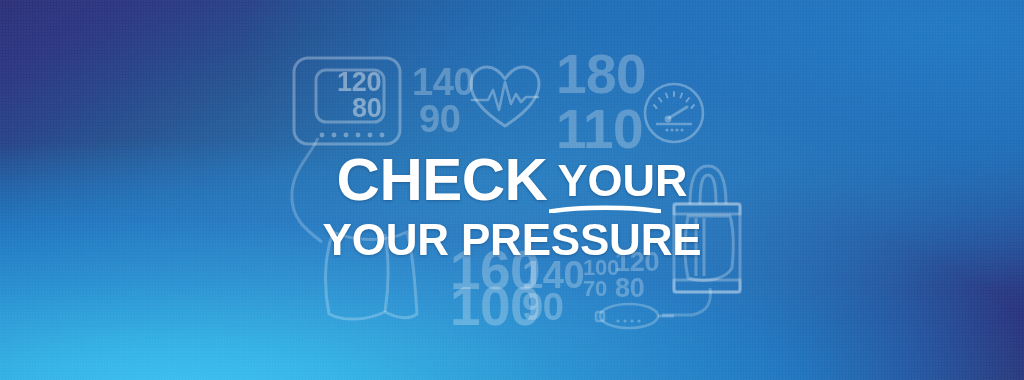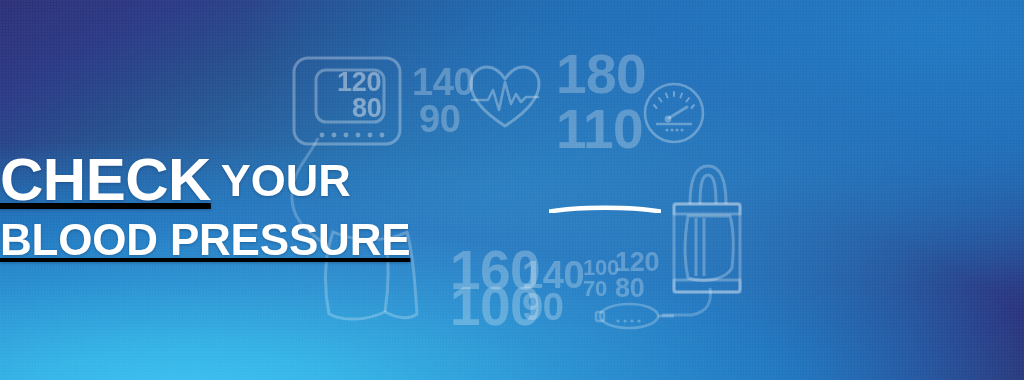--- a/index.html
+++ b/index.html
@@ -49,23 +49,22 @@
     white-space:pre;
     pointer-events:none;
     user-select:none;
   }
 
   
   #headline {
     position:absolute;
     left:0; right:0;
     top:152px;
-    text-align:left;
+    text-align:center;
     z-index:5;
-    text-decoration:underline;
   }
   .line1 {
     display:block;
     font-weight:700;
     font-size:60px;
     line-height:56px;
     color:#ffffff;
     letter-spacing:-0.5px;
     text-shadow:0 1px 3px rgba(10,40,80,0.35);
   }
@@ -213,21 +212,21 @@
   <div class="gnum" style="left:522px; top:289px; font-size:38px;">90</div>
 
   <div class="gnum" style="left:583px; top:257px; font-size:22px;">100</div>
   <div class="gnum" style="left:583px; top:278px; font-size:22px;">70</div>
 
   <div class="gnum" style="left:615px; top:250px; font-size:27px;">120</div>
   <div class="gnum" style="left:615px; top:276px; font-size:27px;">80</div>
 
   <div id="headline">
     <span class="line1"><span class="w-check">CHECK</span><span class="w-your">YOUR</span></span>
-    <span class="line2">BLOOD PRESSURE</span>
+    <span class="line2">YOUR PRESSURE</span>
   </div>
 
   <div class="ul">
     <svg width="112" height="8" viewBox="0 0 112 8" fill="none">
       <path d="M1 6.5 C28 1.5 84 1.5 111 6.5" stroke="#ffffff" stroke-width="4.5" stroke-linecap="round"></path>
     </svg>
   </div>
 
   <div id="texture"></div>
   <div id="vignette"></div>

